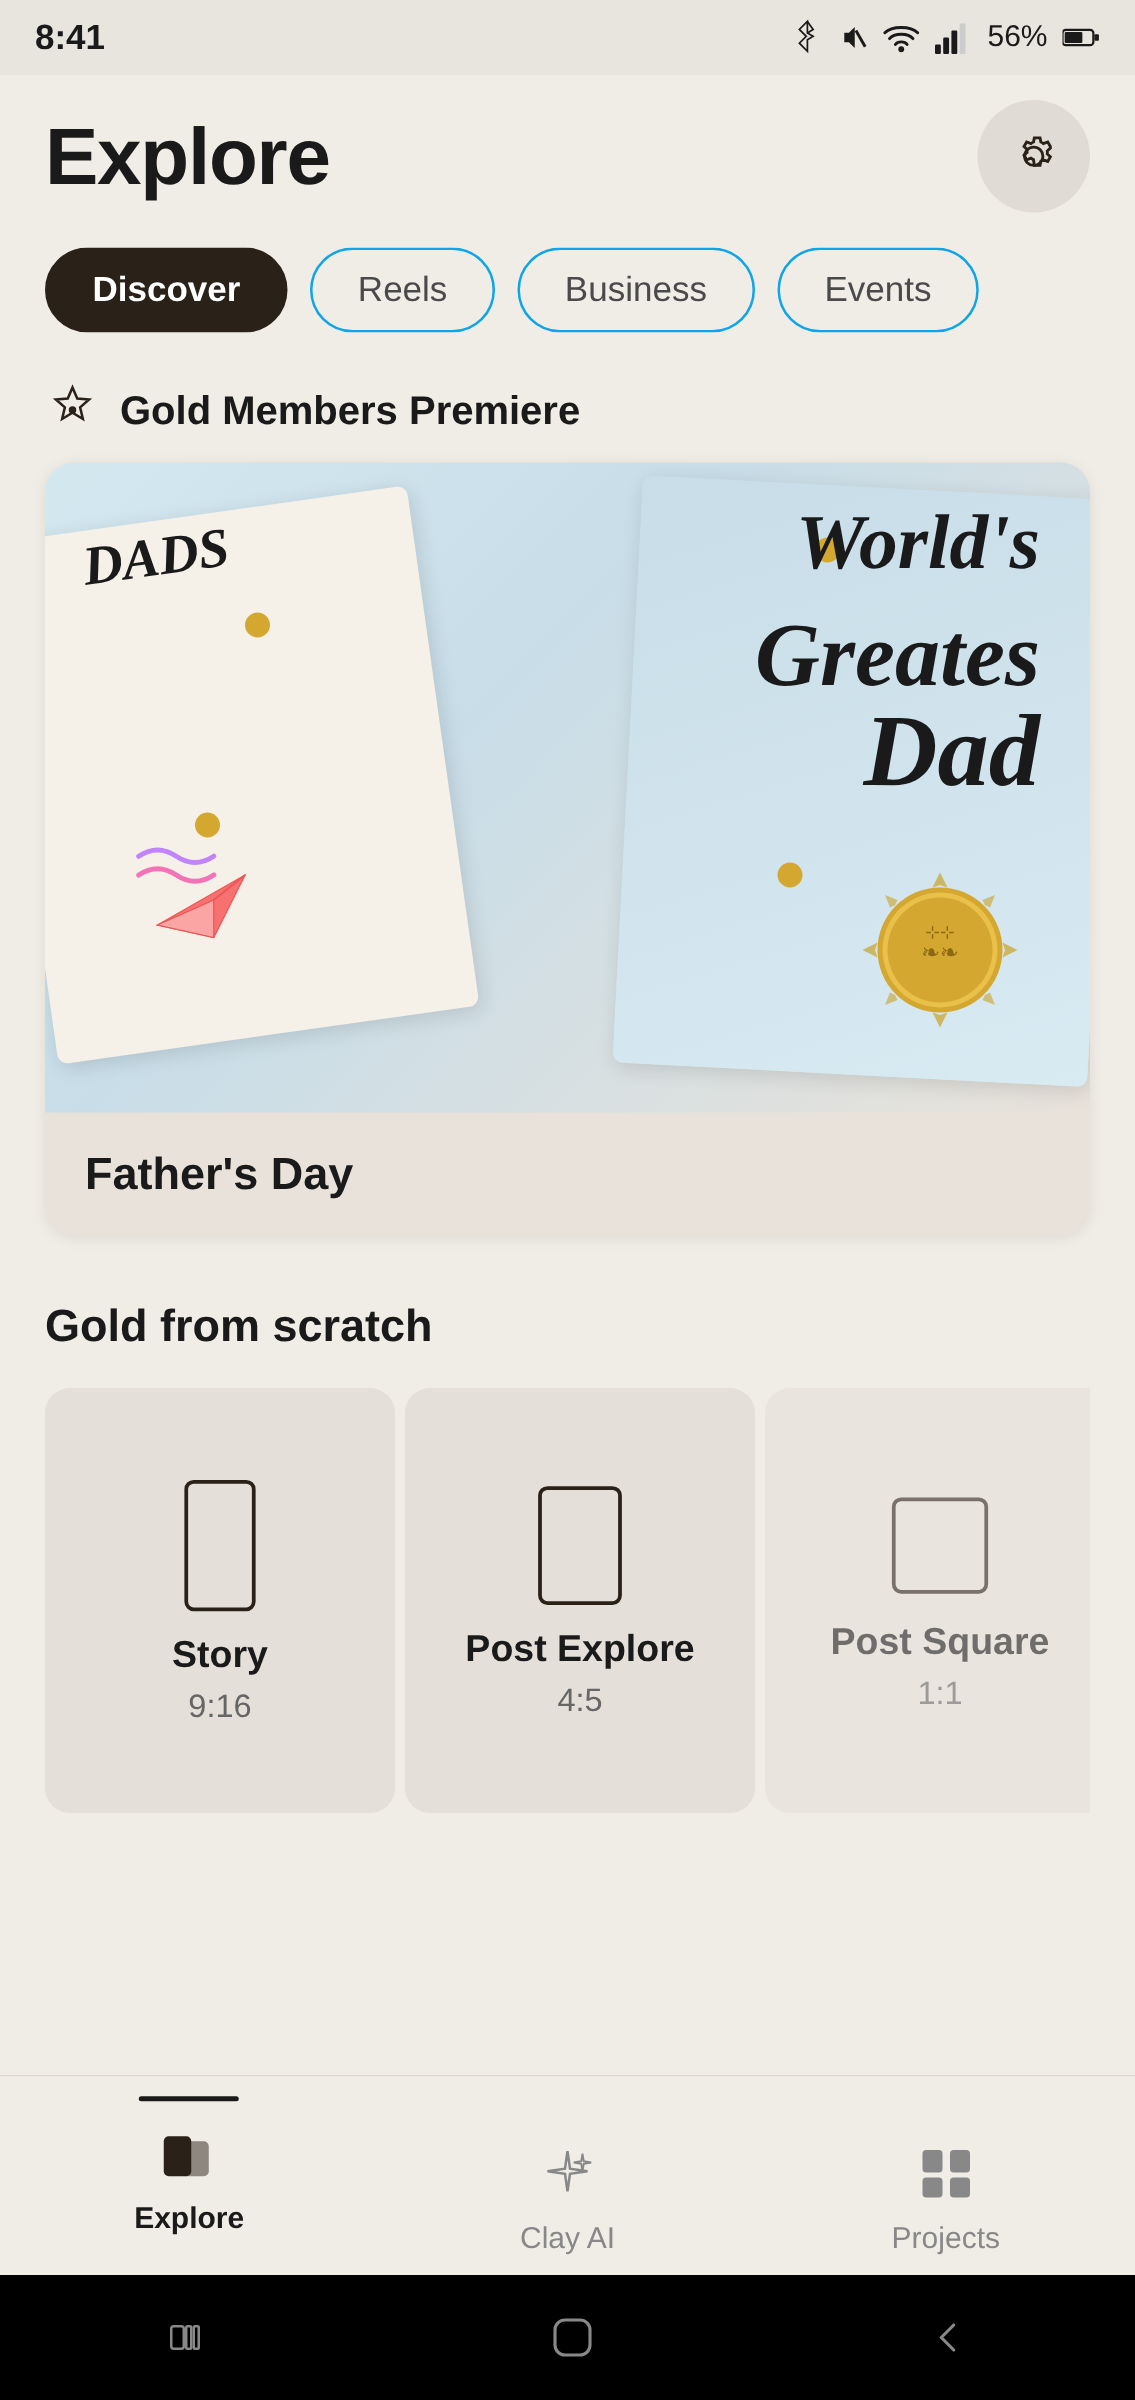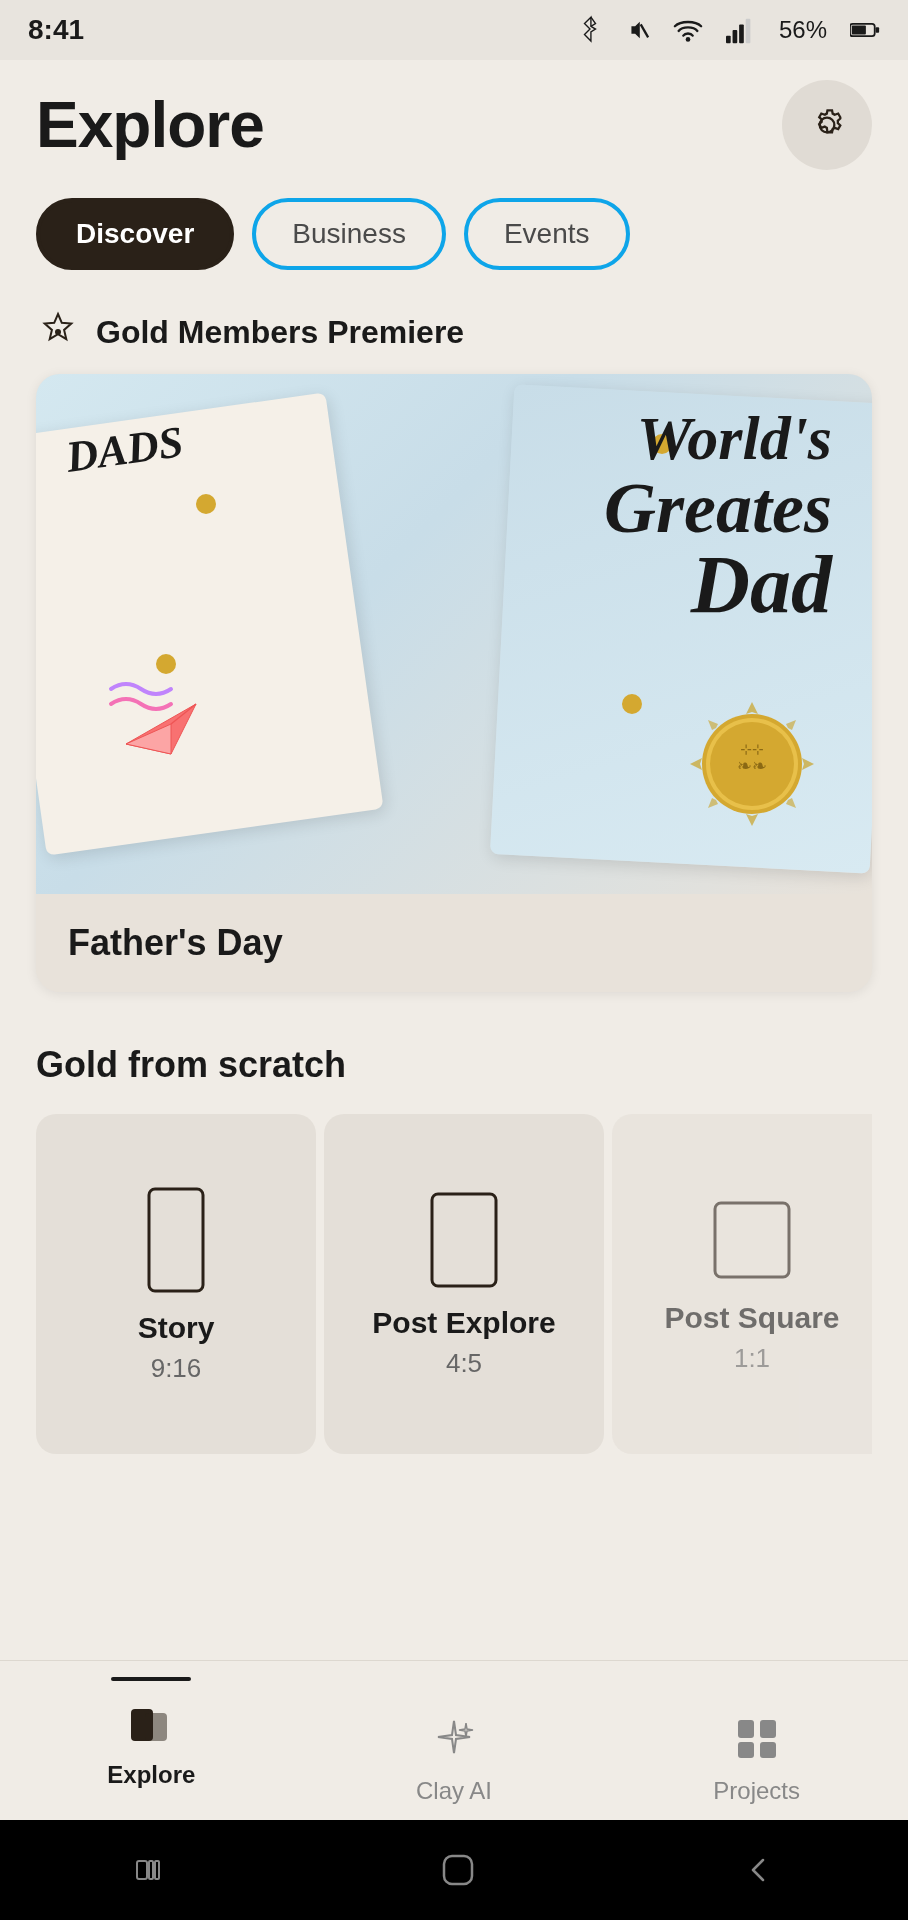--- a/index.html
+++ b/index.html
@@ -26,21 +26,21 @@
       flex-shrink: 0;
     }
     .status-time {
       font-size: 28px;
       font-weight: 600;
       color: #1a1a1a;
     }
     .status-icons {
       display: flex;
       align-items: center;
-      gap: 23px;
+      gap: 12px;
       font-size: 24px;
       color: #1a1a1a;
     }
     .status-battery {
       font-size: 24px;
       font-weight: 500;
     }
 
     
     .main-content {
@@ -88,21 +88,21 @@
       gap: 18px;
       margin-bottom: 40px;
       overflow-x: auto;
       scrollbar-width: none;
     }
     .filter-tabs::-webkit-scrollbar { display: none; }
 
     .filter-tab {
       padding: 16px 36px;
       border-radius: 50px;
-      border: 4px solid #0ea5e9;
+      border: 2px solid #0ea5e9;
       background: transparent;
       font-size: 28px;
       font-weight: 500;
       color: #4a4a4a;
       cursor: pointer;
       white-space: nowrap;
       flex-shrink: 0;
     }
 
     .filter-tab.active {
@@ -190,20 +190,21 @@
       line-height: 1.1;
     }
 
     .card-greates {
       font-size: 72px;
       font-family: 'Georgia', serif;
       font-style: italic;
       font-weight: 700;
       color: #1a1a1a;
       line-height: 1.0;
+      margin-top: 20px;
     }
 
     .card-dad {
       font-size: 82px;
       font-family: 'Georgia', serif;
       font-style: italic;
       font-weight: 700;
       color: #1a1a1a;
       line-height: 1.0;
     }
@@ -432,20 +433,21 @@
         <path d="M24 16a8 8 0 1 1 0 16 8 8 0 0 1 0-16z" stroke="#2a2118" stroke-width="2.5" fill="none"></path>
         <path d="M38.5 15.5l-2.3-4-3.8 1.4a10.5 10.5 0 0 0-2.2-1.3L29.5 8h-5l-.7 3.6a10.5 10.5 0 0 0-2.2 1.3L17.8 11.5l-2.3 4 2.7 2.5a10.7 10.7 0 0 0 0 2.6l-2.7 2.5 2.3 4 3.8-1.4a10.5 10.5 0 0 0 2.2 1.3L24.5 32h5l.7-3.6a10.5 10.5 0 0 0 2.2-1.3l3.8 1.4 2.3-4-2.7-2.5a10.7 10.7 0 0 0 0-2.6l2.7-2.5z" stroke="#2a2118" stroke-width="2.5" fill="none"></path>
       </svg>
 
       <div style="position:absolute; pointer-events:none;"></div>
     </button>
   </div>
 
   <div class="filter-tabs">
     <button class="filter-tab active">Discover</button>
+    <button class="filter-tab">Reels</button>
     <button class="filter-tab">Business</button>
     <button class="filter-tab">Events</button>
   </div>
 
   <div class="section-label">
 
     <svg class="gold-star-icon" viewBox="0 0 44 44" fill="none" xmlns="http://www.w3.org/2000/svg">
       <path d="M22 4l3.8 8.8 9.5.8-7.2 6.3 2.2 9.3L22 24.2l-8.3 5 2.2-9.3L8.7 13.6l9.5-.8z" stroke="#2a2118" stroke-width="2" fill="none"></path>
       <circle cx="22" cy="22" r="3" fill="#2a2118"></circle>
     </svg>

